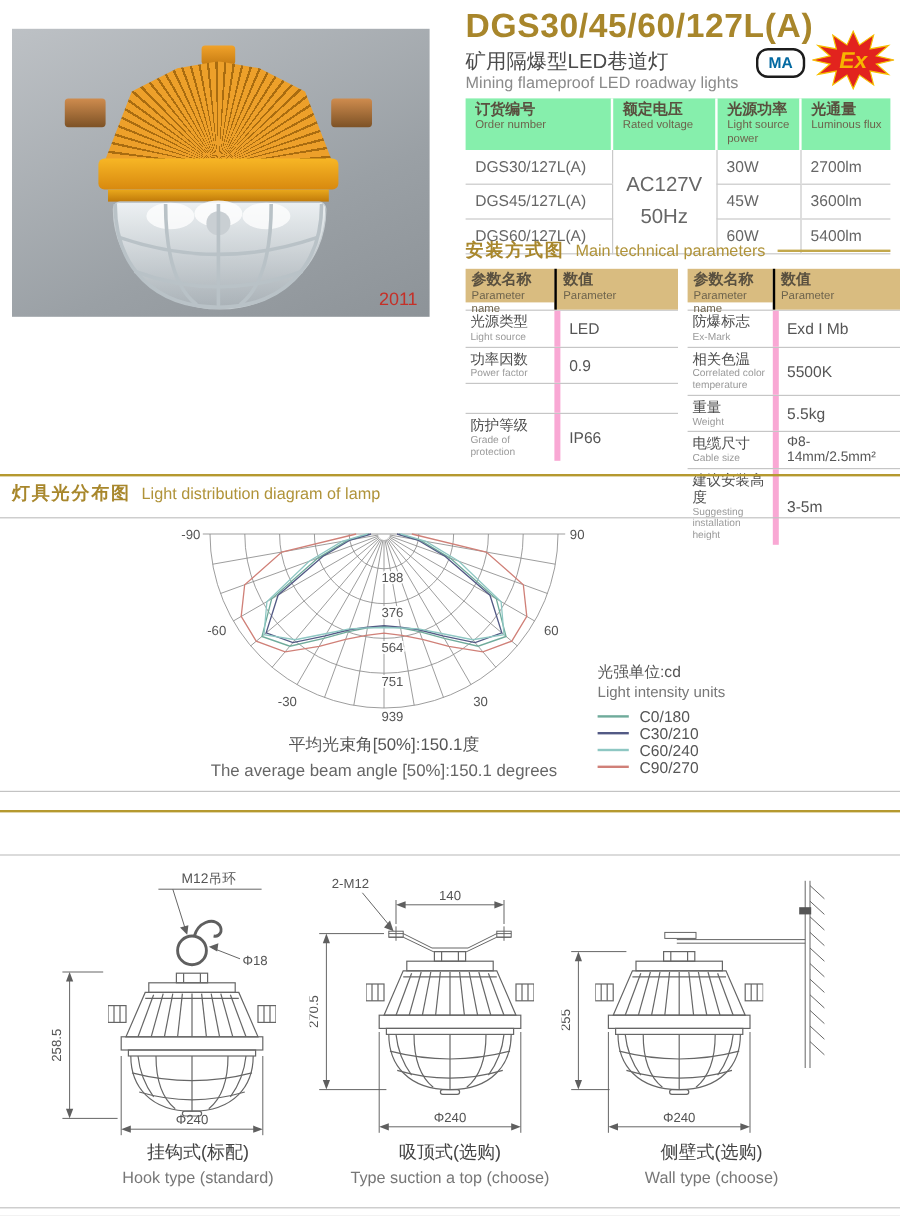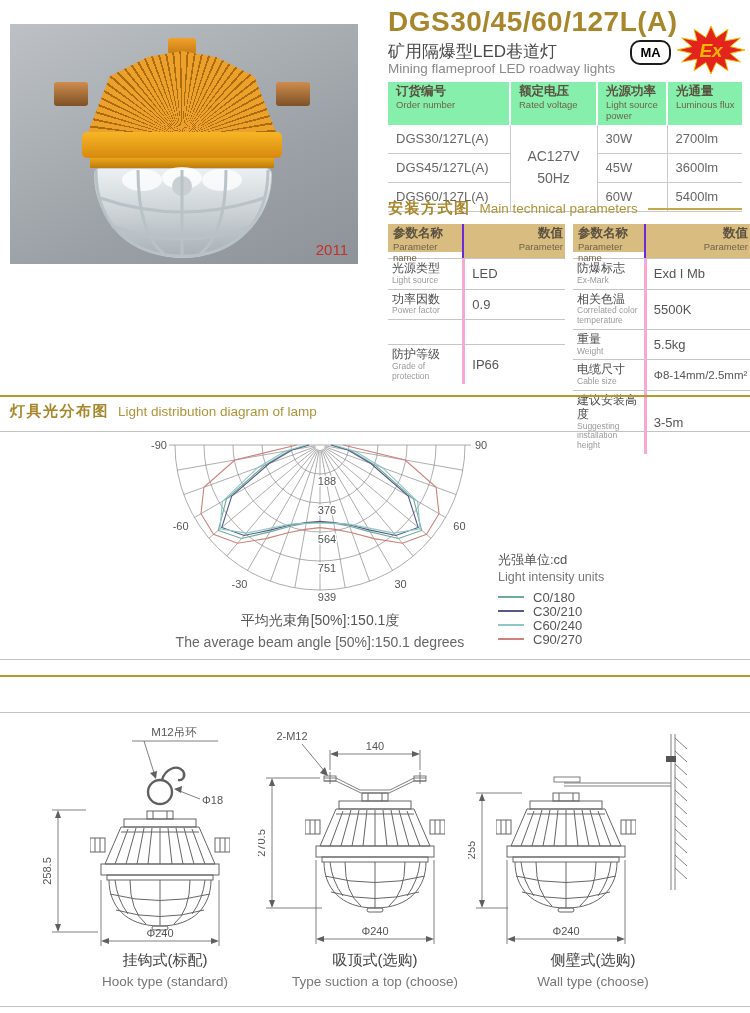--- a/index.html
+++ b/index.html
@@ -26,55 +26,55 @@
           border:1px solid #c6cdd1;}
   .p-cage{position:absolute;left:80px;top:140px;width:184px;height:96px;}
   .p-year{position:absolute;right:10px;bottom:6px;color:#c53028;font-size:15px;}
 
   .title{position:absolute;left:388px;top:6px;font-size:28px;font-weight:bold;color:#a8862b;
          letter-spacing:.5px;white-space:nowrap;}
   .sub-zh{position:absolute;left:388px;top:40px;font-size:17px;color:#4a4a4a;}
   .sub-en{position:absolute;left:388px;top:61px;font-size:13.5px;color:#8a8a8a;}
   .ma-badge{position:absolute;left:630px;top:40px;width:37px;height:21px;border:2.5px solid #1c1c1c;
             border-radius:10px;display:flex;align-items:center;justify-content:center;
-            font-weight:bold;font-size:13px;color:#000000;background:#fff;}
+            font-weight:bold;font-size:13px;color:#0369a1;background:#fff;}
   .ex-badge{position:absolute;left:676px;top:25px;width:70px;height:50px;}
 
   
   .order-table{position:absolute;left:388px;top:82px;width:354px;border-collapse:collapse;table-layout:fixed;}
   .order-table th{background:#86efac;text-align:left;padding:3px 2px 3px 8px;vertical-align:top;height:24px;}
   .order-table th + th{border-left:2px solid #fff;}
   .order-table .thzh{font-size:12.5px;font-weight:bold;color:#59503f;line-height:1.1;}
   .order-table .then{font-size:9.5px;font-weight:normal;color:#6d634c;line-height:1.2;}
   .order-table td{font-size:13px;color:#666;padding:0 0 0 8px;height:28px;
                   border-bottom:1px solid #c9c9c9;}
   .order-table td + td{border-left:1px solid #c9c9c9;}
-  .order-table td.volt{text-align:center;padding:0;font-size:14px;color:#666;line-height:1.55;}
+  .order-table td.volt{text-align:center;padding:0;font-size:17px;color:#666;line-height:1.55;}
 
   
   .rule-gold{position:absolute;left:0;width:750px;height:2px;background:#b5992f;}
   .rule-gray{position:absolute;left:0;width:750px;height:1px;background:#c3c3c3;}
   .sec-heading{position:absolute;display:flex;align-items:center;white-space:nowrap;}
   .sec-heading .h-zh{font-size:15px;font-weight:bold;color:#a8872c;letter-spacing:1.5px;}
   .sec-heading .h-en{font-size:13.5px;color:#b09339;margin-left:9px;}
   .sec-heading .h-line{flex:1;height:2px;background:#c3a84c;margin-left:10px;}
 
   
   .ptable{position:absolute;top:224px;width:177px;}
   .phead{display:flex;}
   .ph-cell{background:#d9bc80;padding:3px 2px 3px 5px;height:28px;}
-  .ph-cell + .ph-cell{border-left:2px solid #6d28d9;text-align:right;}
+  .ph-cell + .ph-cell{border-left:2px solid #000000;}
   .ph-cell .zh{font-size:12.5px;font-weight:bold;color:#59503f;line-height:1.1;}
   .ph-cell .en{font-size:9.5px;color:#6d634c;line-height:1.2;}
   .prow{display:flex;border-top:1px solid #c6c6c6;min-height:26px;}
   .prow:first-of-type{border-top:none;margin-top:2px;}
   .pname{padding:3px 2px 3px 4px;box-sizing:border-box;}
   .pname .zh{font-size:12px;color:#4d4d4d;line-height:1.15;}
   .pname .en{font-size:8.5px;color:#9a9a9a;line-height:1.15;}
-  .pval{flex:1;border-left:3px solid #f9a8d4;padding:2px 1px 2px 7px;font-size:13px;color:#555;
+  .pval{flex:1;border-left:5px solid #f9a8d4;padding:2px 1px 2px 7px;font-size:13px;color:#555;
         display:flex;align-items:center;}
   .w42{width:42%;} .w40{width:40%;}
 
   
   .polar-wrap{position:absolute;left:140px;top:437px;width:350px;height:172px;}
   .plbl{font-size:11px;fill:#555;text-anchor:middle;paint-order:stroke;stroke:#fff;stroke-width:3px;}
   .legend{position:absolute;left:498px;top:551px;}
   .legend .lt-zh{font-size:13px;color:#555;}
   .legend .lt-en{font-size:12.5px;color:#777;margin-top:1px;}
   .legend .entries{margin-top:6px;}

